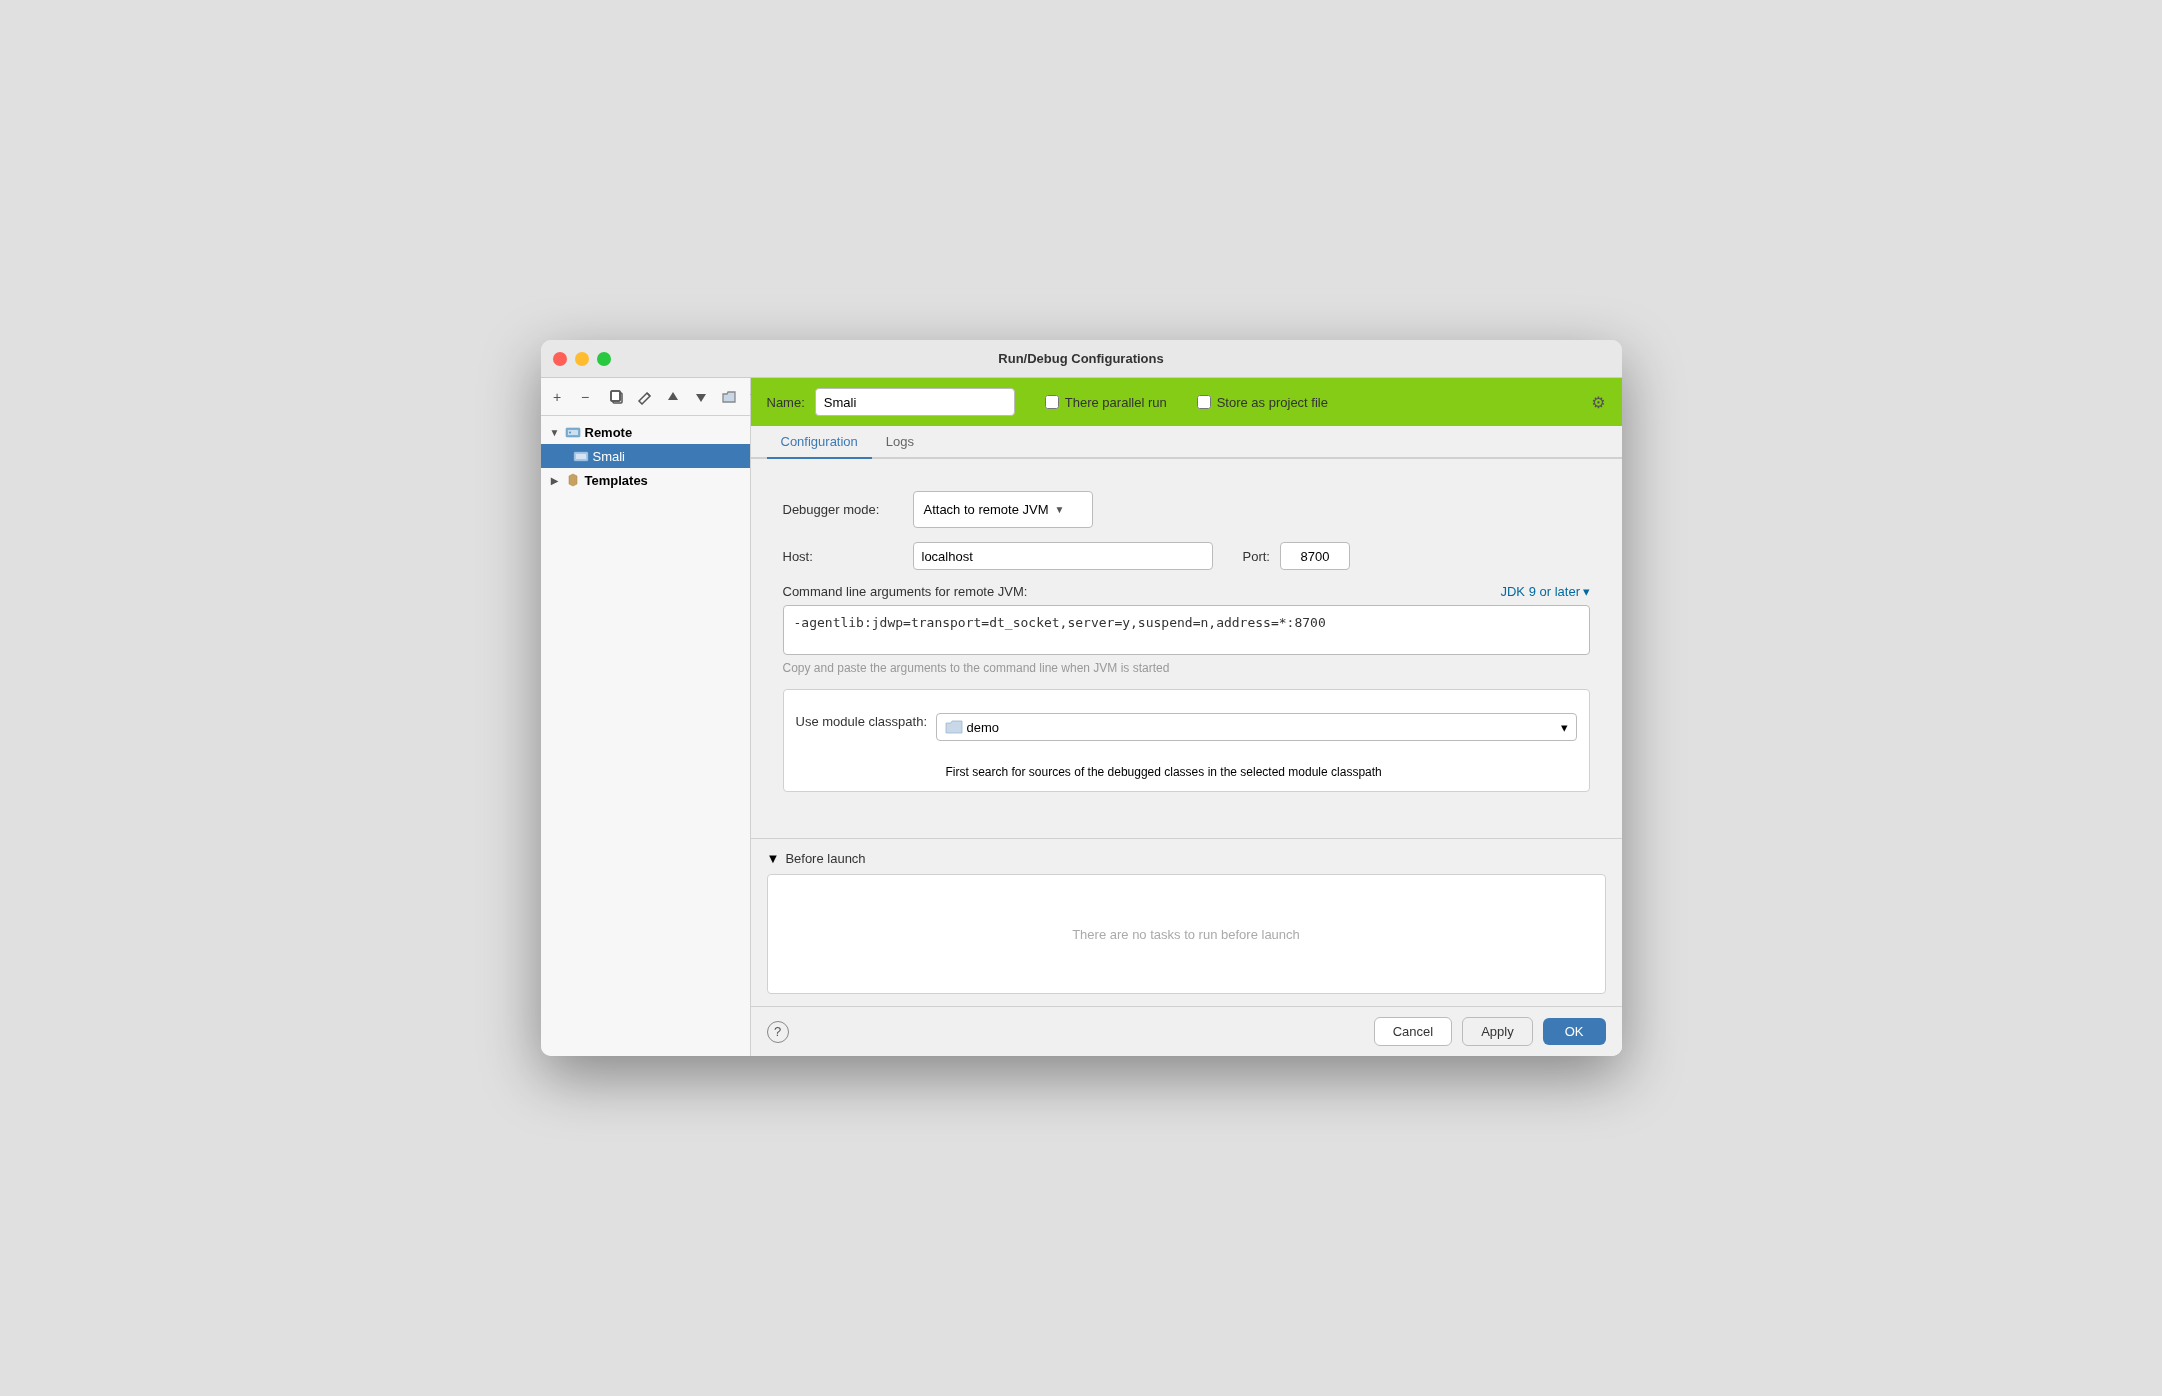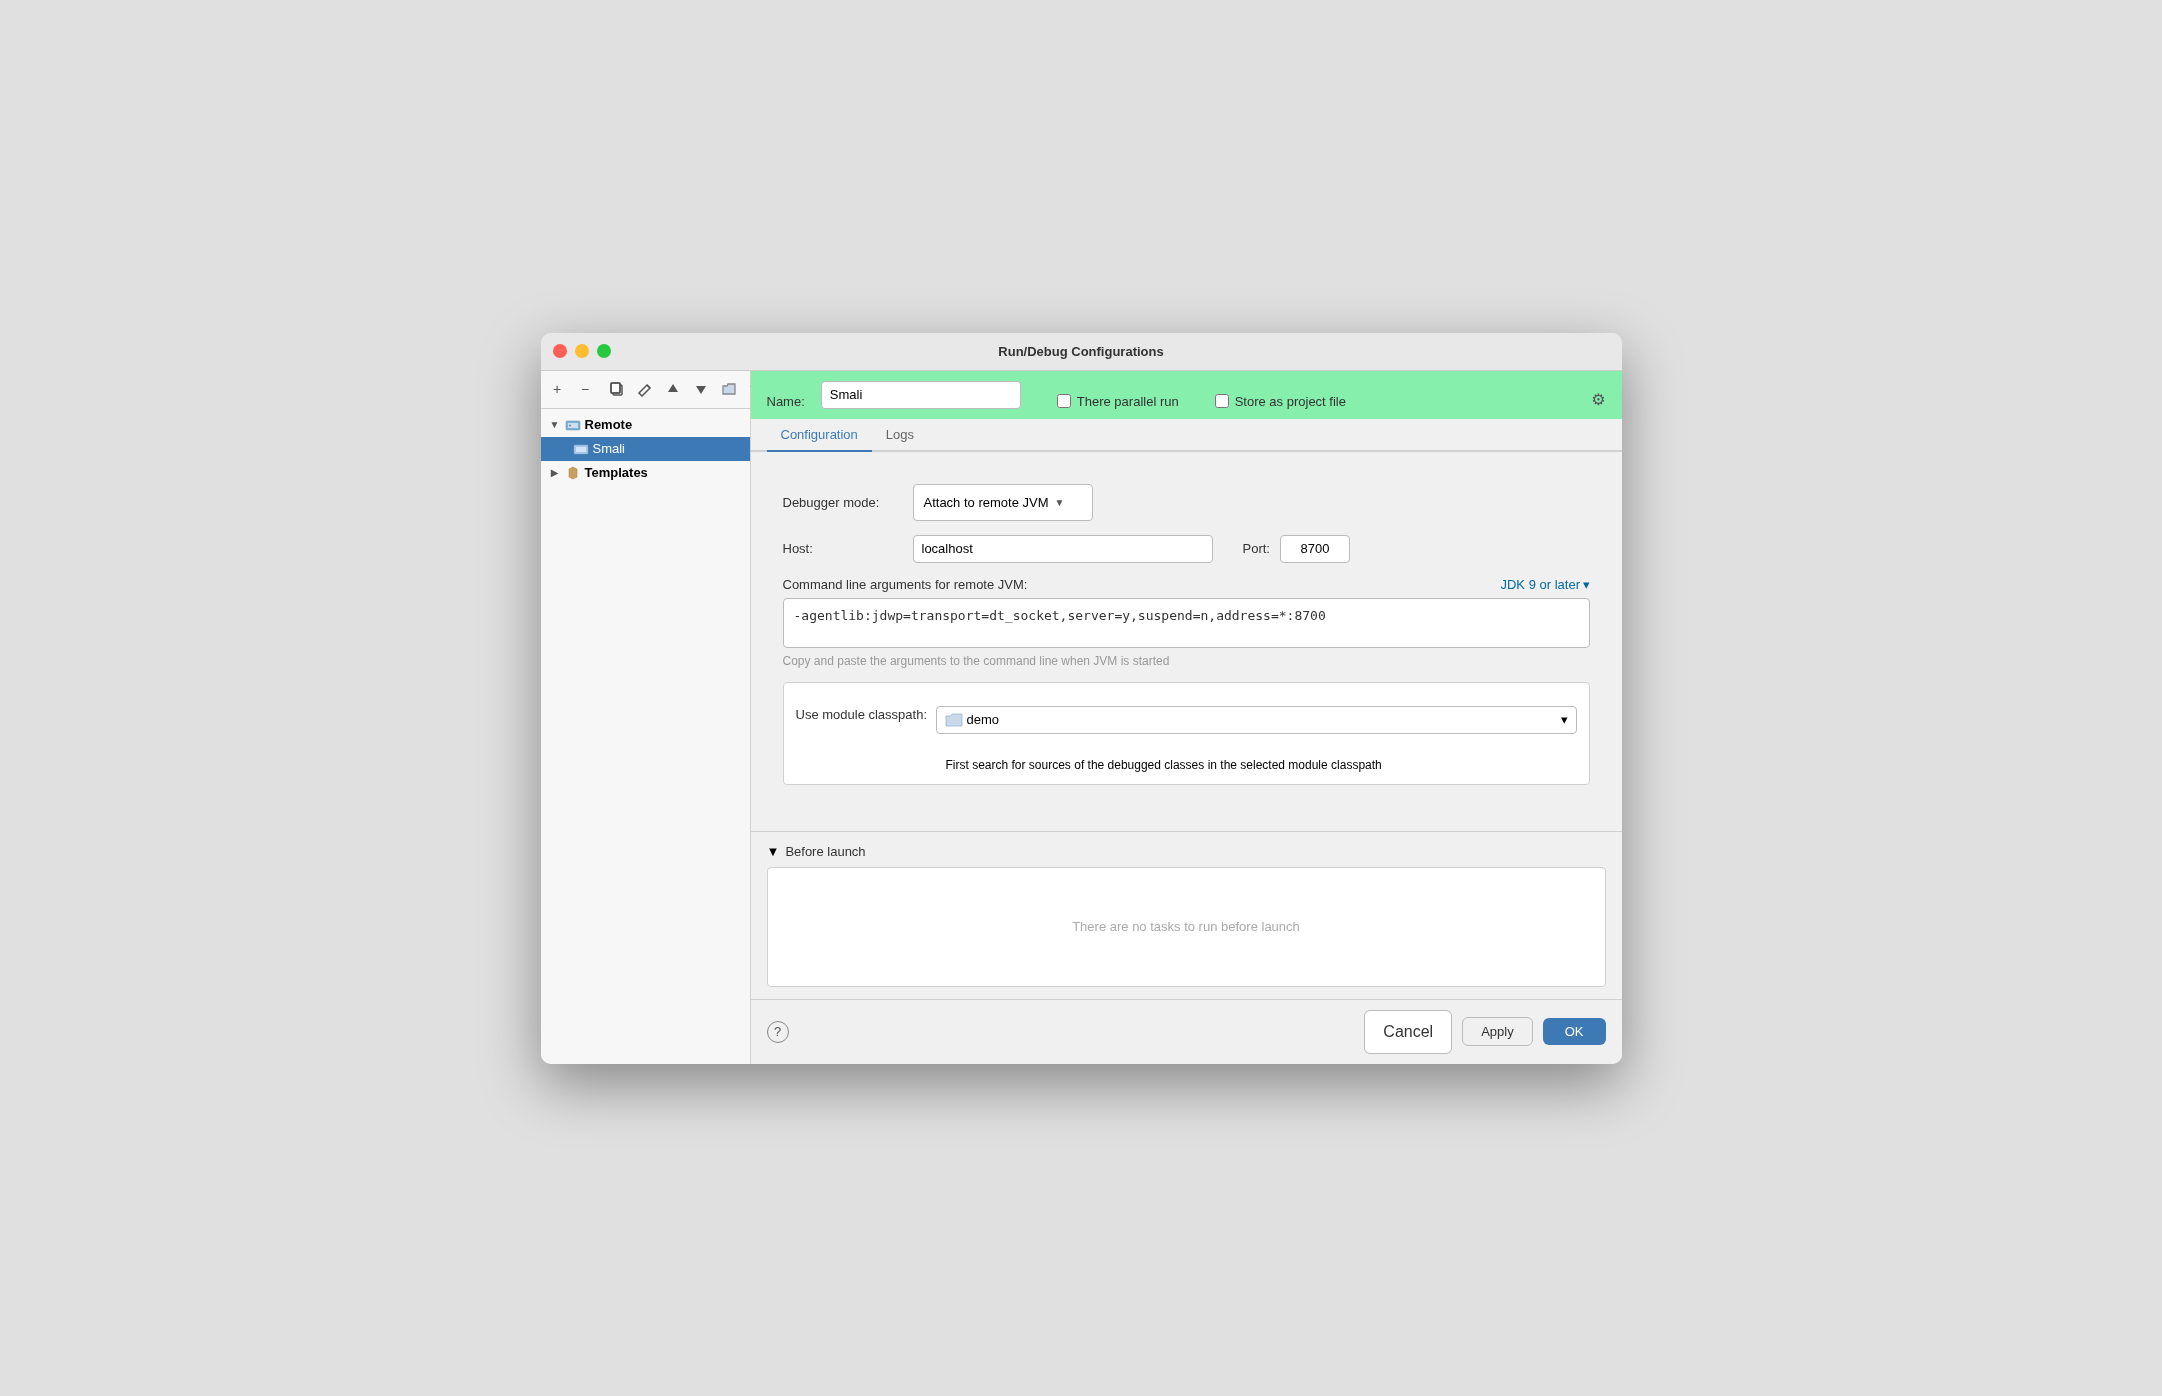--- a/index.html
+++ b/index.html
@@ -125,24 +125,24 @@
     .tree-item.child .label { font-weight: normal; }
     
     .right-panel {
       flex: 1;
       display: flex;
       flex-direction: column;
       background: #f0f0f0;
     }
     .name-bar {
       display: flex;
-      align-items: flex-end;
+      align-items: center;
       padding: 10px 16px;
-      gap: 16px;
-      background: #86efac;
+      gap: 10px;
+      background: #84cc16;
     }
     .name-label {
       font-size: 13px;
       font-weight: 500;
       color: #333;
     }
     .name-input {
       width: 200px;
       height: 28px;
       border: 1px solid #bbb;
@@ -372,25 +372,25 @@
       background: none;
       font-size: 13px;
       cursor: pointer;
       display: flex;
       align-items: center;
       justify-content: center;
       color: #555;
     }
     .spacer { flex: 1; }
     .cancel-btn {
-      padding: 12px 18px;
+      padding: 6px 18px;
       border: 1px solid #bbb;
       border-radius: 6px;
       background: white;
-      font-size: 16px;
+      font-size: 13px;
       cursor: pointer;
       color: #333;
     }
     .apply-btn {
       padding: 6px 18px;
       border: 1px solid #bbb;
       border-radius: 6px;
       background: #f0f0f0;
       font-size: 13px;
       cursor: pointer;

